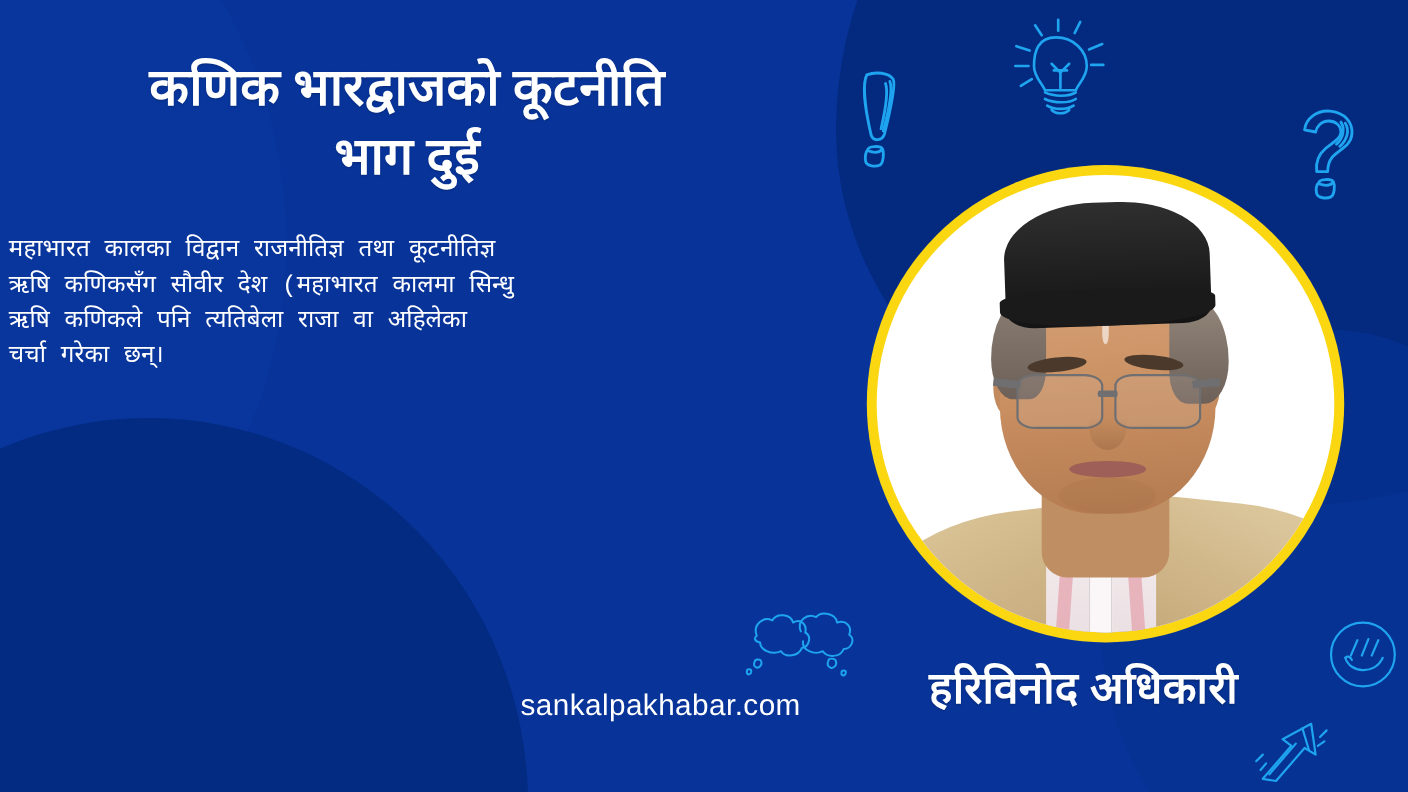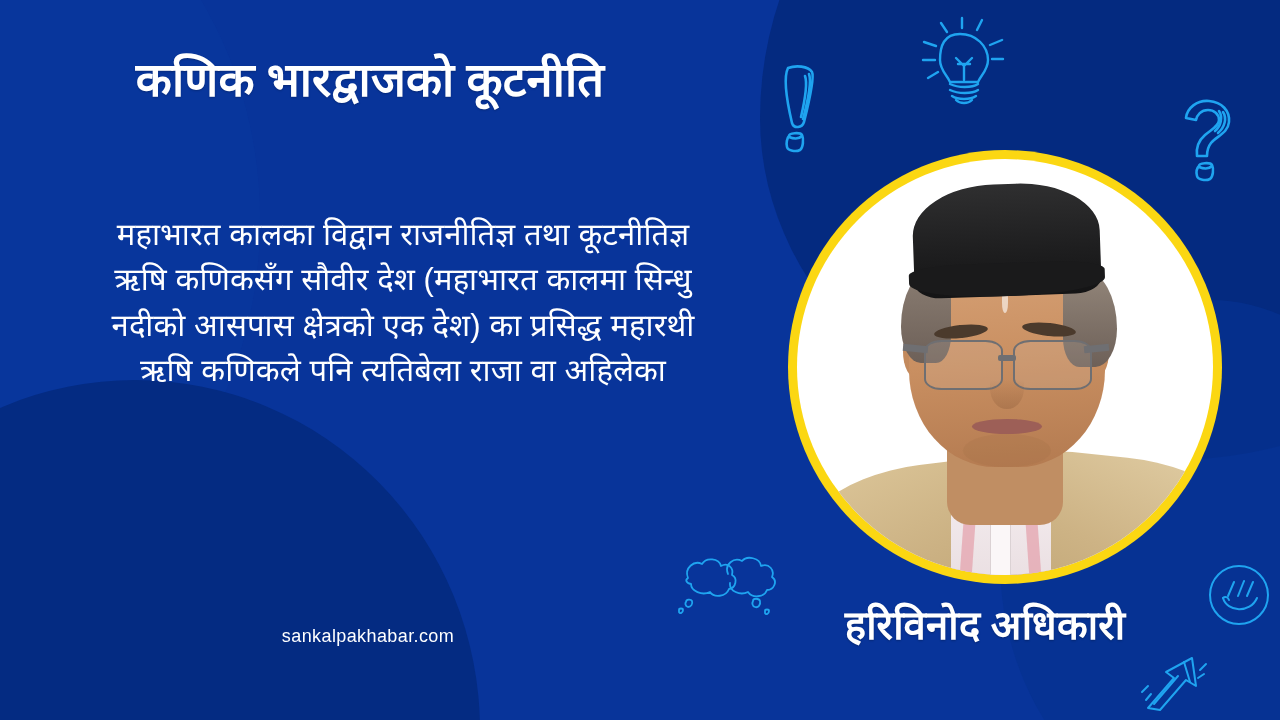--- a/index.html
+++ b/index.html
@@ -95,39 +95,38 @@
     text-shadow: 0 1px 2px rgba(0,0,0,.22);
   }
   #headline .ln { display: block; }
 
   
   #body-copy {
     position: absolute;
     left: 8px;
     top: 212px;
     width: 790px;
-    text-align: center;
     color: #ffffff;
-    font-family: Liberation Sans, sans-serif;
-    font-size: 31px;
+    font-family: Liberation Mono, monospace;
+    font-size: 22px;
     line-height: 1.46;
     letter-spacing: .1px;
   }
   #body-copy .ln { display: block; white-space: nowrap; }
 
   
   #website {
     position: absolute;
     left: 8px;
     top: 626px;
     width: 720px;
-    text-align: center;
+    text-align: right;
     color: #ffffff;
     font-family: "Liberation Sans", sans-serif;
-    font-size: 18px;
+    font-size: 27px;
     letter-spacing: .4px;
   }
 
   
   #portrait {
     position: absolute;
     left: 788px;
     top: 150px;
     width: 434px;
     height: 434px;
@@ -402,27 +401,28 @@
       <path d="M44 14 L50 34"></path>
       <path d="M2 44 L8 38"></path>
       <path d="M6 52 L11 46"></path>
       <path d="M60 22 L66 16"></path>
       <path d="M58 30 L64 26"></path>
     </svg>
   </div>
 
   <h1 id="headline">
     <span class="ln">कणिक भारद्वाजको कूटनीति</span>
+    <span class="ln">भाग दुई</span>
   </h1>
 
   <div id="body-copy">
     <span class="ln">महाभारत कालका विद्वान राजनीतिज्ञ तथा कूटनीतिज्ञ</span>
     <span class="ln">ऋषि कणिकसँग सौवीर देश (महाभारत कालमा सिन्धु</span>
-    <span class="ln">नदीको आसपास क्षेत्रको एक देश) का प्रसिद्ध महारथी</span>
     <span class="ln">ऋषि कणिकले पनि त्यतिबेला राजा वा अहिलेका</span>
+    <span class="ln">चर्चा गरेका छन्।</span>
   </div>
 
   <div id="website">sankalpakhabar.com</div>
 
   <div id="portrait">
     <div id="portrait-inner">
       <div class="ph" id="ph-vest-l"></div>
       <div class="ph" id="ph-vest-r"></div>
       <div class="ph" id="ph-shirt"></div>
       <div class="ph" id="ph-shirt-stripe1"></div>

